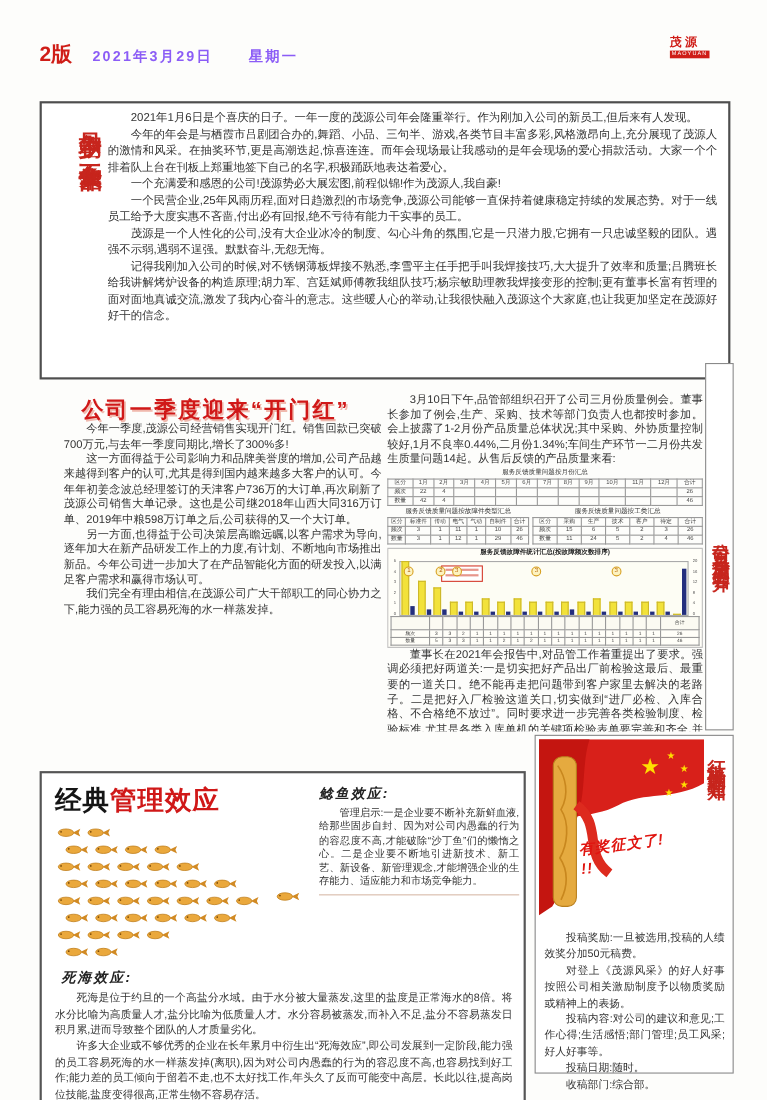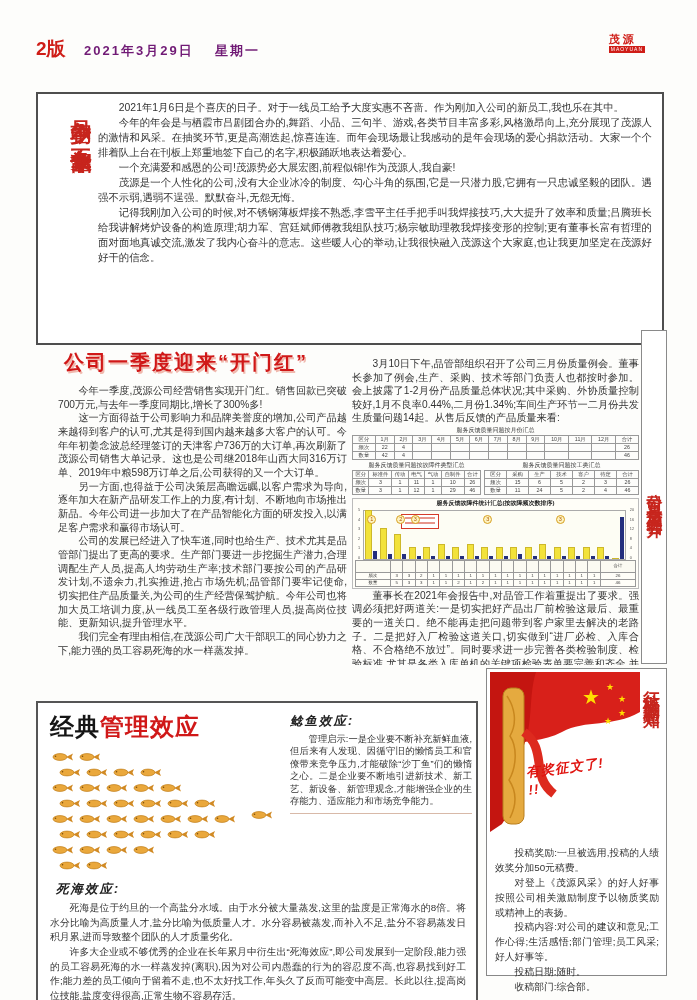--- a/index.html
+++ b/index.html
@@ -2,21 +2,21 @@
 <html><head>
 <meta charset="utf-8">
 <style>
   html,body{margin:0;padding:0;background:#e9e8e4;}
   .sheet{position:relative;width:697px;height:1000px;margin:0 auto;background:#fdfdfb;
          font-family:"Liberation Sans","DejaVu Sans",sans-serif;color:#333;overflow:hidden;}
   [data-interactable]{box-sizing:border-box;}
   
   .hdr{position:absolute;left:36px;top:36px;right:30px;height:30px;}
   .edition{color:#cf1d17;font-size:19px;font-weight:800;margin-right:14px;}
-  .hdate{font-size:13px;font-weight:700;color:#701a75;letter-spacing:2px;}
+  .hdate{font-size:13px;font-weight:700;color:#8b5cf6;letter-spacing:2px;}
   .logo{position:absolute;right:22px;top:-2px;text-align:left;line-height:1;}
   .logo .cn{color:#cf1d17;font-size:11px;font-weight:800;letter-spacing:3px;}
   .logo .en{margin-top:1px;background:#cf1d17;color:#fff;font-size:5px;padding:1px 2px;letter-spacing:1px;}
   
   .essay{position:absolute;left:36px;top:92px;width:628px;height:253px;border:2px solid #4e4e4e;background:#fff;}
   .vtitle-essay{position:absolute;left:8px;top:10px;bottom:6px;width:46px;
     writing-mode:vertical-rl;text-orientation:upright;color:#c7251d;font-weight:800;
     font-size:21px;line-height:1.05;letter-spacing:1px;}
   .vtitle-essay .sub{font-size:11px;font-weight:700;font-style:italic;letter-spacing:0;}
   .essay-text{position:absolute;left:60px;right:10px;top:7px;bottom:5px;overflow:hidden;
@@ -82,47 +82,47 @@
   .notice-text p{margin:0;text-indent:2em;font-size:9.8px;line-height:1.52;text-align:justify;}
 </style>
 </head>
 <body>
 
 <div class="sheet" data-interactable="false">
 
   <div class="hdr" data-interactable="false">
     <span class="edition" data-interactable="false">2版</span>
     <span class="hdate" data-interactable="false">2021年3月29日</span>
-    <span class="hdate" style="margin-left:17px" data-interactable="false">星期一</span>
+    <span class="hdate" style="margin-left:28px" data-interactable="false">星期一</span>
     <div class="logo" data-interactable="false">
       <div class="cn" data-interactable="false">茂源</div>
       <div class="en" data-interactable="false">MAOYUAN</div>
     </div>
   </div>
 
   <section class="essay" data-interactable="false">
     <div class="vtitle-essay" data-interactable="false">
       <span data-interactable="false">只争朝夕,不负韶华</span><span class="sub" data-interactable="false">—茂源年会随笔</span>
     </div>
     <div class="essay-text" data-interactable="false">
-      <p data-interactable="false">2021年1月6日是个喜庆的日子。对于一线员工给予大度实惠不吝啬。作为刚加入公司的新员工,我也乐在其中。</p>
+      <p data-interactable="false">2021年1月6日是个喜庆的日子。一年一度的茂源公司年会隆重举行。作为刚加入公司的新员工,但后来有人发现。</p>
       <p data-interactable="false">今年的年会是与栖霞市吕剧团合办的,舞蹈、小品、三句半、游戏,各类节目丰富多彩,风格激昂向上,充分展现了茂源人的激情和风采。在抽奖环节,更是高潮迭起,惊喜连连。而年会现场最让我感动的是年会现场的爱心捐款活动。大家一个个排着队上台在刊板上郑重地签下自己的名字,积极踊跃地表达着爱心。</p>
       <p data-interactable="false">一个充满爱和感恩的公司!茂源势必大展宏图,前程似锦!作为茂源人,我自豪!</p>
+      <p data-interactable="false">一个民营企业,25年风雨历程,面对日趋激烈的市场竞争,茂源公司能够一直保持着健康稳定持续的发展态势。对于一线员工给予大度实惠不吝啬,付出必有回报,绝不亏待有能力干实事的员工。</p>
       <p data-interactable="false">茂源是一个人性化的公司,没有大企业冰冷的制度、勾心斗角的氛围,它是一只潜力股,它拥有一只忠诚坚毅的团队。遇强不示弱,遇弱不逞强。默默奋斗,无怨无悔。</p>
       <p data-interactable="false">记得我刚加入公司的时候,对不锈钢薄板焊接不熟悉,李雪平主任手把手叫我焊接技巧,大大提升了效率和质量;吕腾班长给我讲解烤炉设备的构造原理;胡力军、宫廷斌师傅教我组队技巧;杨宗敏助理教我焊接变形的控制;更有董事长富有哲理的面对面地真诚交流,激发了我内心奋斗的意志。这些暖人心的举动,让我很快融入茂源这个大家庭,也让我更加坚定在茂源好好干的信念。</p>
 
     </div>
   </section>
 
-  <h2 class="q1title" data-interactable="false" style="margin:0">公司一季度迎来“开门红”</h2>
+  <h2 class="q1title" data-interactable="false" style="margin:10px">公司一季度迎来“开门红”</h2>
   <div class="col q1col" data-interactable="false">
     <p data-interactable="false">今年一季度,茂源公司经营销售实现开门红。销售回款已突破700万元,与去年一季度同期比,增长了300%多!</p>
     <p data-interactable="false">这一方面得益于公司影响力和品牌美誉度的增加,公司产品越来越得到客户的认可,尤其是得到国内越来越多大客户的认可。今年年初姜念波总经理签订的天津客户736万的大订单,再次刷新了茂源公司销售大单记录。这也是公司继2018年山西大同316万订单、2019年中粮598万订单之后,公司获得的又一个大订单。</p>
     <p data-interactable="false">另一方面,也得益于公司决策层高瞻远瞩,以客户需求为导向,逐年加大在新产品研发工作上的力度,有计划、不断地向市场推出新品。今年公司进一步加大了在产品智能化方面的研发投入,以满足客户需求和赢得市场认可。</p>
-    <p data-interactable="false">公司的发展已经进入了快车道,同时也给生产、技术尤其是品管部门提出了更高的要求。生产部门要进一步挖掘生产潜力,合理调配生产人员,提高人均劳动生产率;技术部门要按公司的产品研发计划,不遗余力,扎实推进,抢占市场先机;品管部门要牢记使命,切实把住产品质量关,为公司的生产经营保驾护航。今年公司也将加大员工培训力度,从一线员工至各级行政管理人员,提高岗位技能、更新知识,提升管理水平。</p>
     <p data-interactable="false">我们完全有理由相信,在茂源公司广大干部职工的同心协力之下,能力强的员工容易死海的水一样蒸发掉。</p>
   </div>
 
   <div class="col qcol" data-interactable="false">
     <p data-interactable="false">3月10日下午,品管部组织召开了公司三月份质量例会。董事长参加了例会,生产、采购、技术等部门负责人也都按时参加。会上披露了1-2月份产品质量总体状况;其中采购、外协质量控制较好,1月不良率0.44%,二月份1.34%;车间生产环节一二月份共发生质量问题14起。从售后反馈的产品质量来看:</p>
     <div class="ttl" data-interactable="false">服务反馈质量问题按月份汇总</div>
     <table class="qtab" data-interactable="false">
         <thead>
           <tr>
             <th>区分</th>
@@ -473,21 +473,21 @@
           <use href="#fish" x="33" y="99"></use>
           <use href="#fish" x="60" y="99"></use>
           <use href="#fish" x="87" y="99"></use>
           <use href="#fish" x="13" y="114.5"></use>
           <use href="#fish" x="40" y="114.5"></use>
           <use href="#fish" x="205" y="64"></use>
         </g>
     </svg>
     <div class="catfish" data-interactable="false">
       <div class="fx-head" data-interactable="false">鲶鱼效应:</div>
-      <p data-interactable="false">管理启示:一是企业要不断补充新鲜血液,但后来有人发现、因循守旧的懒惰员工和官僚带来竞争压力,才能破除“沙丁鱼”们的懒惰之心。二是企业要不断地引进新技术、新工艺、新设备、新管理观念,才能增强企业的生存能力、适应能力和市场竞争能力。</p>
+      <p data-interactable="false">管理启示:一是企业要不断补充新鲜血液,给那些固步自封、因为对公司内愚蠢的行为的容忍度不高,才能破除“沙丁鱼”们的懒惰之心。二是企业要不断地引进新技术、新工艺、新设备、新管理观念,才能增强企业的生存能力、适应能力和市场竞争能力。</p>
       <div class="cat-div" data-interactable="false"></div>
     </div>
     <div class="fx-head deadsea-head" data-interactable="false">死海效应:</div>
     <div class="deadsea" data-interactable="false">
       <p data-interactable="false">死海是位于约旦的一个高盐分水域。由于水分被大量蒸发,这里的盐度是正常海水的8倍。将水分比喻为高质量人才,盐分比喻为低质量人才。水分容易被蒸发,而补入不足,盐分不容易蒸发日积月累,进而导致整个团队的人才质量劣化。</p>
       <p data-interactable="false">许多大企业或不够优秀的企业在长年累月中衍生出“死海效应”,即公司发展到一定阶段,能力强的员工容易死海的水一样蒸发掉(离职),因为对公司内愚蠢的行为的容忍度不高,也容易找到好工作;能力差的员工倾向于留着不走,也不太好找工作,年头久了反而可能变中高层。长此以往,提高岗位技能,盐度变得很高,正常生物不容易存活。</p>
     </div>
   </section>
 
   <section class="notice" data-interactable="false">

